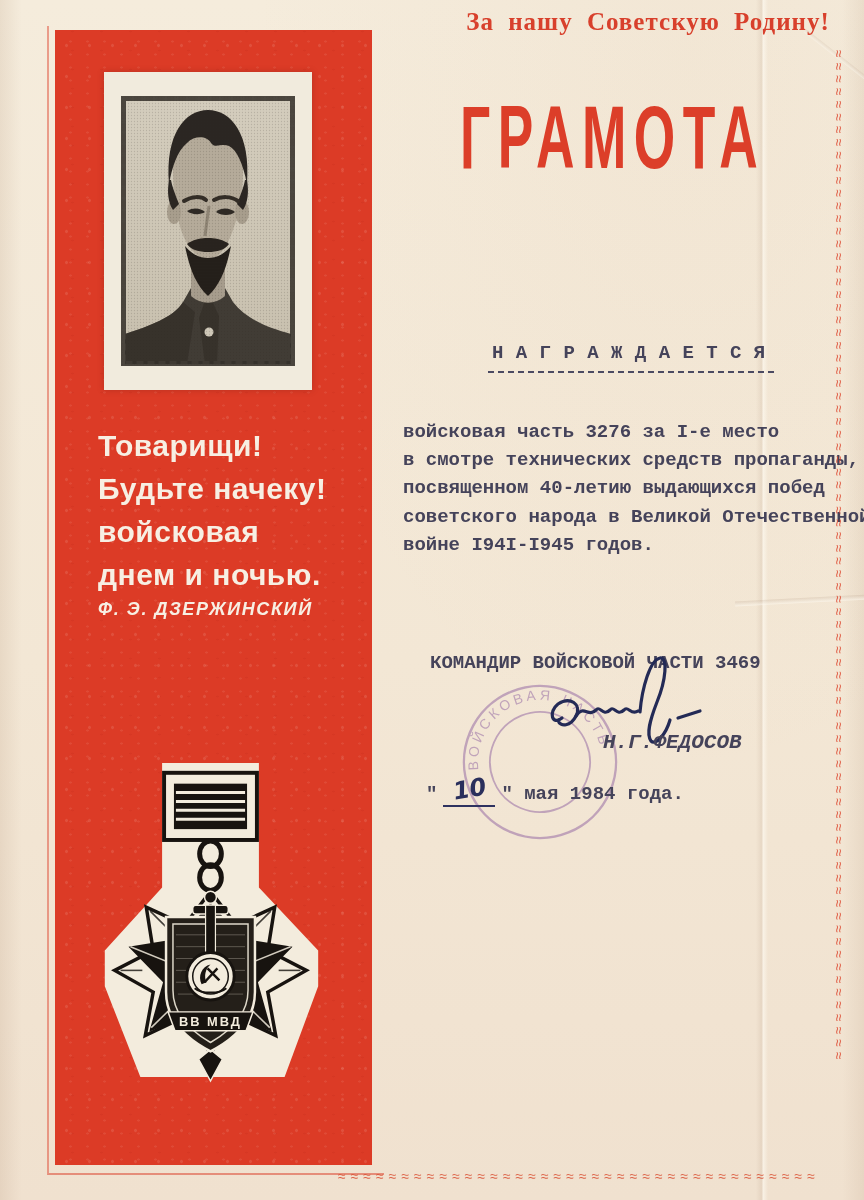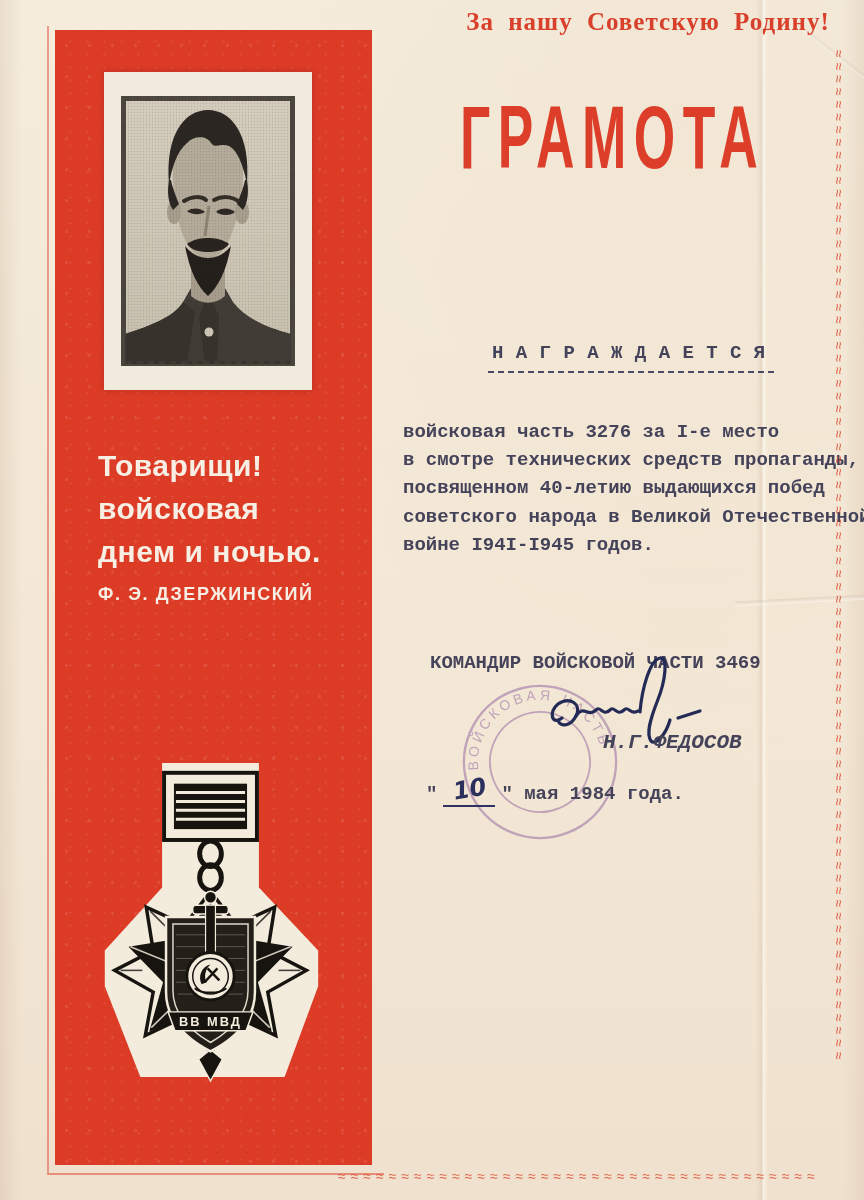--- a/index.html
+++ b/index.html
@@ -27,23 +27,23 @@
       radial-gradient(rgba(248,238,226,.22) 1px, transparent 1.6px),
       radial-gradient(rgba(248,238,226,.16) 1px, transparent 1.8px),
       radial-gradient(rgba(160,30,20,.18) 1px, transparent 1.8px);
     background-size:23px 31px, 17px 13px, 29px 19px;
     background-position:0 0, 7px 5px, 3px 11px;}
   
   .photo-frame{position:absolute;left:104px;top:72px;width:208px;height:318px;background:#f1ebdd;
     box-shadow:0 0 6px rgba(120,30,20,.35);z-index:2;}
   .photo{position:absolute;left:17px;top:24px;width:174px;height:270px;display:block;}
   
-  .slogan{position:absolute;left:98px;top:444px;width:272px;z-index:2;color:#f7efe3;
+  .slogan{position:absolute;left:98px;top:424px;width:272px;z-index:2;color:#f7efe3;
     font-weight:700;font-size:30px;line-height:43px;letter-spacing:.5px;}
-  .slogan .attribution{font-size:18px;letter-spacing:1.6px;margin-top:8px;line-height:26px;}
+  .slogan .attribution{font-size:18px;letter-spacing:1.6px;margin-top:0;line-height:26px;font-style:italic;}
   
   .medal{position:absolute;left:94px;top:757px;width:233px;height:326px;display:block;z-index:2;}
   
   .motto{position:absolute;left:428px;top:8px;width:440px;text-align:center;
     font-family:"Liberation Serif","DejaVu Serif",serif;font-weight:700;font-size:25px;
     letter-spacing:1px;word-spacing:7px;color:#d8402c;}
   .title{position:absolute;left:460px;top:93px;font-weight:700;font-size:86px;line-height:86px;
     letter-spacing:12px;color:#dc3e29;transform:scale(0.62,1.03);transform-origin:left top;white-space:nowrap;}
   .typed{font-family:"Liberation Mono","DejaVu Sans Mono",monospace;font-weight:700;color:#45435a;}
   .award-heading{position:absolute;left:492px;top:342px;font-size:19px;letter-spacing:.5px;text-align:center;}
@@ -121,20 +121,21 @@
       <path d="M64,150 C68,170 74,188 87,200 C100,188 106,170 110,150 C102,160 93,162 87,162 C81,162 72,160 64,150 Z" fill="#241f1a"></path>
 
       <rect x="0" y="0" width="174" height="270" fill="url(#ht)"></rect>
       <rect x="2.5" y="2.5" width="169" height="265" fill="none" stroke="#35302a" stroke-width="5" opacity="0.85"></rect>
       <rect x="2.5" y="2.5" width="169" height="265" fill="none" stroke="#4a443c" stroke-width="5" stroke-dasharray="7 4" opacity="0.5"></rect>
     </svg>
   </div>
 
   <div class="slogan">
     <div>Товарищи!</div>
+    <div>Будьте начеку!</div>
     <div>войсковая</div>
     <div>днем и ночью.</div>
     <div class="attribution">Ф. Э. ДЗЕРЖИНСКИЙ</div>
   </div>
 
   <svg class="medal" viewBox="0 0 230 330" xmlns="http://www.w3.org/2000/svg">
 
     <path d="M66,6 L164,6 L164,132 L224,196 L224,232 L190,324 L44,324 L8,232 L8,196 L66,132 Z" fill="#f3ecdd"></path>
 
     <rect x="68" y="16" width="94" height="68" fill="#f3ecdd" stroke="#17130f" stroke-width="4"></rect>

